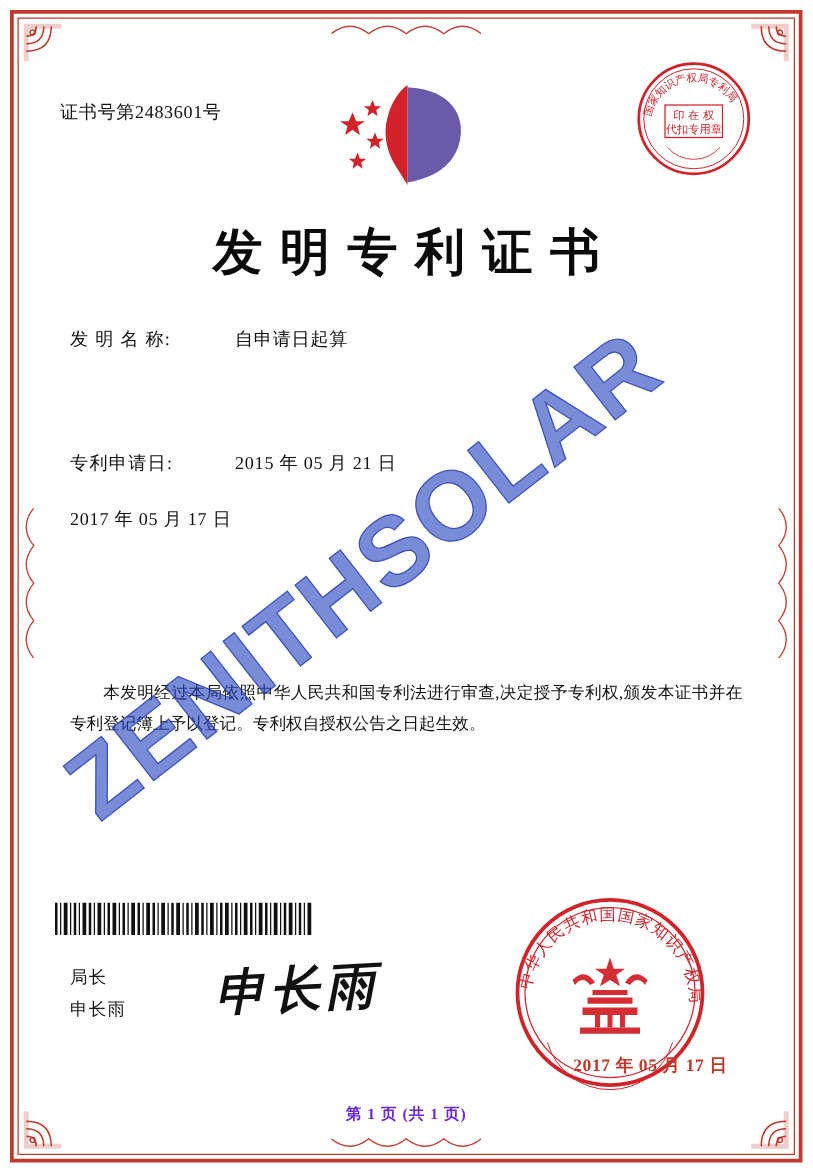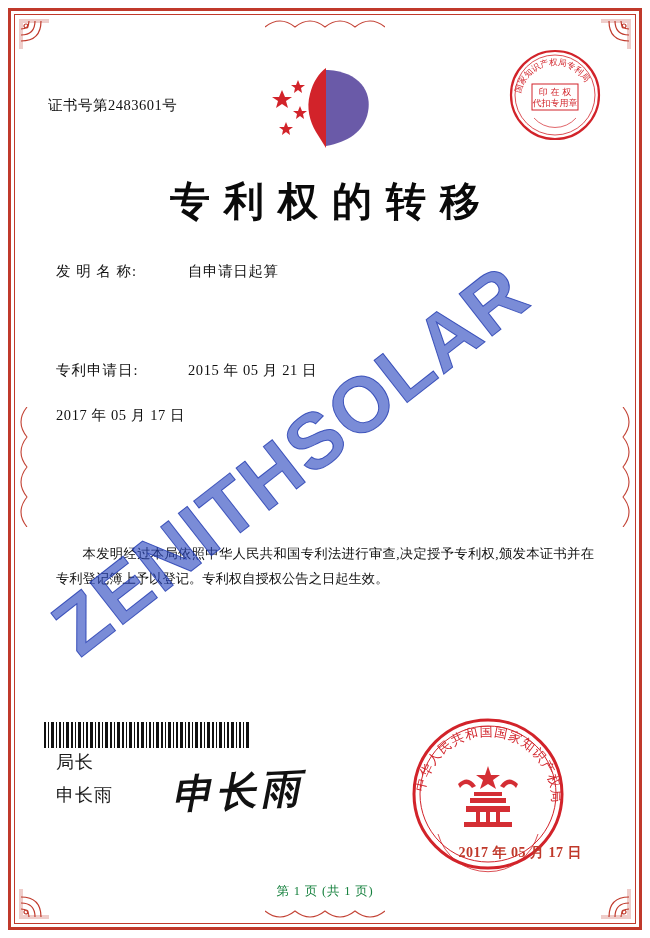--- a/index.html
+++ b/index.html
@@ -69,21 +69,20 @@
   }
 
   
   .cert-number {
     position: absolute;
     left: 26px;
     top: 58px;
     font-size: 14.5px;
     letter-spacing: .5px;
     color: #111;
-    margin-top: 16px;
   }
 
   
   .logo {
     position: absolute;
     left: 50%;
     top: 40px;
     transform: translateX(-50%);
     width: 130px;
     height: 92px;
@@ -159,22 +158,22 @@
     left: 22px;
     top: 700px;
     width: 208px;
     height: 26px;
   }
 
   
   .sign-block {
     position: absolute;
     left: 34px;
-    top: 724px;
-    font-size: 18px;
+    top: 748px;
+    font-size: 14px;
     line-height: 1.85;
     letter-spacing: 1px;
   }
   .signature-script {
     position: absolute;
     left: 150px;
     top: 742px;
     font-family: "DejaVu Serif", serif;
     font-size: 40px;
     font-style: italic;
@@ -202,22 +201,23 @@
     font-weight: bold;
   }
 
   
   .footer {
     position: absolute;
     bottom: 16px;
     left: 0; right: 0;
     text-align: center;
     font-size: 12.5px;
-    color: #15803d;
+    color: #6d28d9;
     letter-spacing: .8px;
+    font-weight: bold;
   }
 
   
   .watermark {
     position: absolute;
     left: 0; top: 0;
     width: 650px; height: 938px;
     pointer-events: none;
     z-index: 50;
   }
@@ -330,21 +330,21 @@
         <text font-size="8.5" fill="#d2232a" font-family="DejaVu Serif, serif">
           <textPath href="#arcTop" startOffset="6%">国家知识产权局专利局</textPath>
         </text>
         <rect x="24" y="36" width="46" height="26" fill="none" stroke="#d2232a" stroke-width="1"></rect>
         <text x="47" y="47" font-size="9" fill="#d2232a" text-anchor="middle" font-family="DejaVu Serif, serif">印 在 权</text>
         <text x="47" y="58" font-size="9" fill="#d2232a" text-anchor="middle" font-family="DejaVu Serif, serif">代扣专用章</text>
         <path d="M26 70 A28 28 0 0 0 68 70" fill="none" stroke="#d2232a" stroke-width="0.7"></path>
       </svg>
     </div>
 
-    <div class="title">专利权的转移</div>
+    <div class="title">发明专利证书</div>
 
     <div class="fields">
       <div class="field-row">
         <div class="field-label">发 明 名 称:</div>
         <div class="field-value">自申请日起算</div>
       </div>
       <div class="field-row">
       </div>
       <div class="field-row">
       </div>

